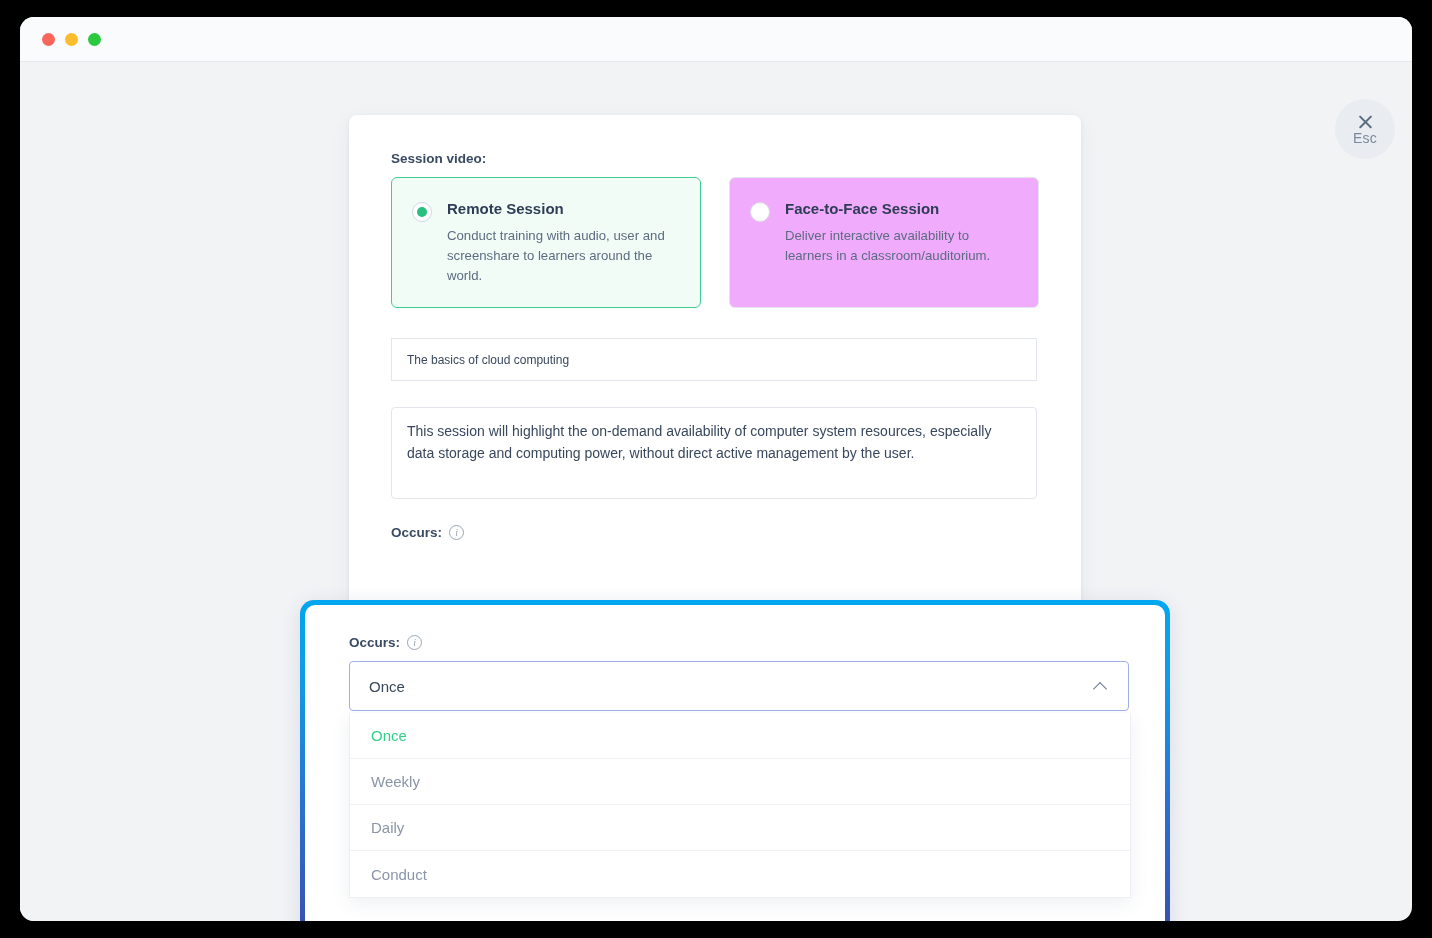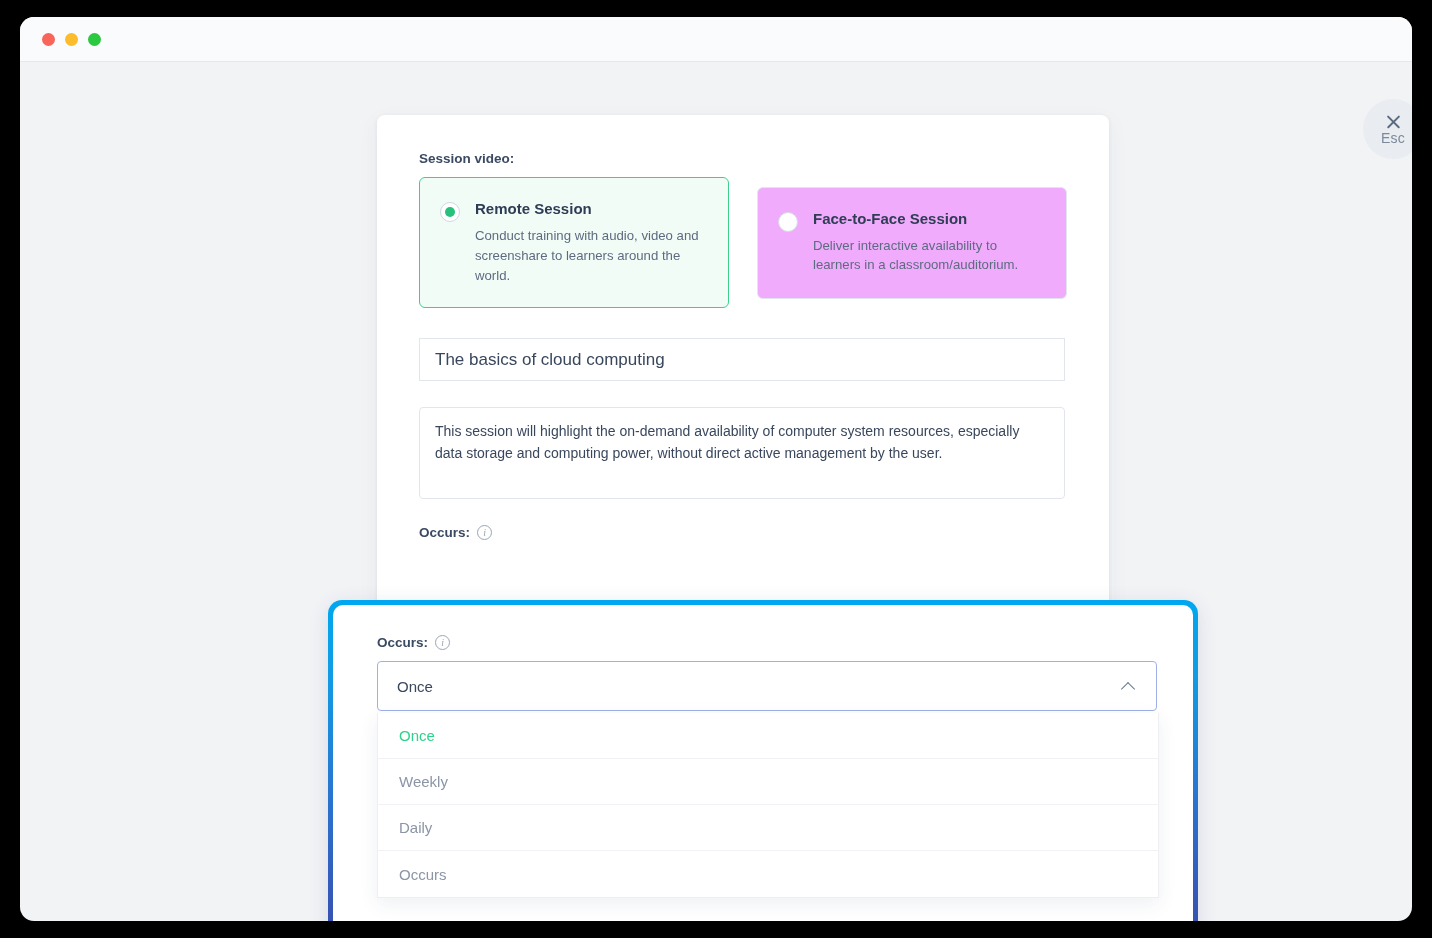--- a/index.html
+++ b/index.html
@@ -44,21 +44,20 @@
   .dot.yellow { background: #fbbd2e; }
   .dot.green  { background: #2ac940; }
 
   
   .workspace {
     position: absolute;
     left: 0; top: 45px;
     width: 1312px;
     height: 859px;
     background: #f2f3f5;
-    margin-left: 28px;
   }
 
   
   .esc-button {
     position: absolute;
     left: 1315px;
     top: 37px;
     width: 60px;
     height: 60px;
     border-radius: 50%;
@@ -131,21 +130,20 @@
     line-height: 1;
     font-family: "Liberation Serif", serif;
     flex: none;
   }
 
   
   .option-row {
     display: flex;
     gap: 28px;
     margin-bottom: 30px;
-    align-items: center;
   }
   .option-card {
     width: 316px;
     min-height: 112px;
     border: 1px solid #e2e6ec;
     border-radius: 6px;
     padding: 22px 22px 22px 20px;
     display: flex;
     gap: 15px;
     cursor: pointer;
@@ -185,21 +183,21 @@
     line-height: 1.5;
   }
 
   
   .text-input {
     width: 646px;
     height: 43px;
     border: 1px solid #e2e6ec;
     border-radius: 0;
     padding: 0 15px;
-    font-size: 17px;
+    font-size: 12px;
     color: #39475d;
     font-family: "Liberation Sans", sans-serif;
     background: #ffffff;
     outline: none;
     margin-bottom: 26px;
     display: block;
   }
   .textarea-input {
     width: 646px;
     height: 92px;
@@ -317,21 +315,21 @@
       <div class="field-label">
         <span>Session video:</span>
       </div>
 
       <div class="option-row">
 
         <div class="option-card selected">
           <span class="radio checked"></span>
           <div>
             <div class="option-title">Remote Session</div>
-            <div class="option-desc">Conduct training with audio, video and screenshare to learners around the world.</div>
+            <div class="option-desc">Conduct training with audio, user and screenshare to learners around the world.</div>
           </div>
         </div>
 
         <div class="option-card">
           <span class="radio"></span>
           <div>
             <div class="option-title">Face-to-Face Session</div>
             <div class="option-desc">Deliver interactive availability to learners in a classroom/auditorium.</div>
           </div>
         </div>
@@ -359,20 +357,20 @@
 
         <div class="select-box">
           <span class="select-value">Once</span>
           <span class="chevron-up"></span>
         </div>
 
         <div class="dropdown-list">
           <div class="dropdown-item active">Once</div>
           <div class="dropdown-item">Weekly</div>
           <div class="dropdown-item">Daily</div>
-          <div class="dropdown-item">Occurs</div>
+          <div class="dropdown-item">Conduct</div>
         </div>
 
       </div>
     </div>
 
   </div>
 </div>
 
 </body></html>

